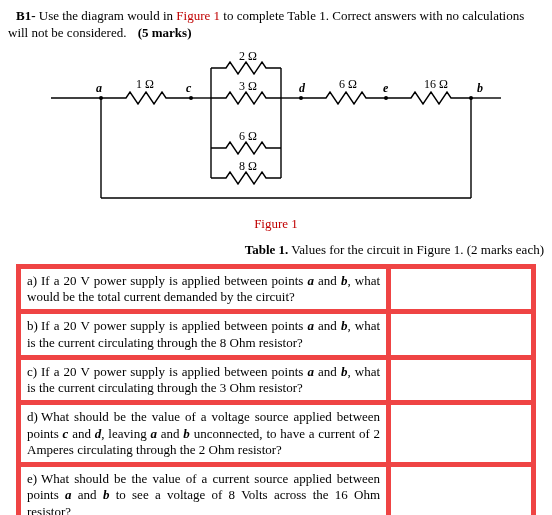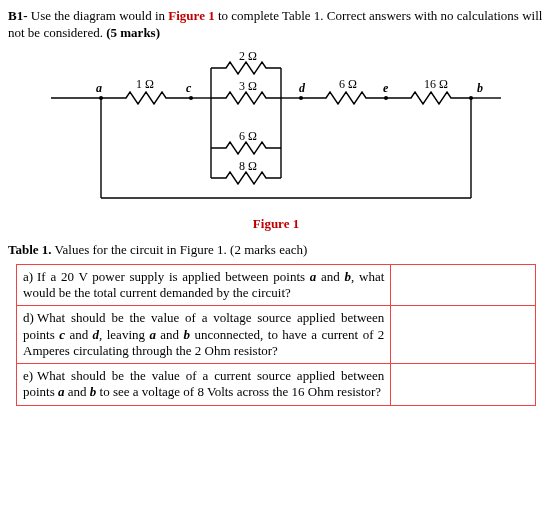--- a/index.html
+++ b/index.html
@@ -8,48 +8,48 @@
     font-family: "Times New Roman", serif;
     font-size: 13px;
     width: 536px;
     background: #fff;
     color: #000;
   }
   .prompt-line {
     margin-bottom: 6px;
     line-height: 1.3;
   }
-  .bold { font-weight: bold; }
-  .red { color: #c00000; font-weight: bold; }
+  .bold { font-weight: bold; margin-left: 8px; }
+  .red { color: #c00000; font-weight: normal; }
   .diagram-wrap {
     text-align: center;
     margin: 6px 0 4px 0;
   }
   svg { display: inline-block; }
   .caption {
     text-align: center;
     margin: 4px 0 10px 0;
   }
   table.t1 {
     border-collapse: collapse;
     width: 520px;
     margin: 0 auto;
   }
   table.t1 td {
-    border: 1px solid #ef4444;
+    border: 5px solid #ef4444;
     padding: 4px 6px;
     vertical-align: top;
     font-size: 13px;
     line-height: 1.25;
     text-align: justify;
   }
   table.t1 td.qcell { width: 380px; }
   table.t1 td.acell { width: 140px; }
   .table-caption {
-    text-align: left;
+    text-align: right;
     margin: 6px 0;
   }
   .ital { font-style: italic; font-weight: bold; }
   .row-label { display:inline-block; width:14px; }
 </style>
 </head>
 <body>
 
 <div class="prompt-line">
   <span class="bold">B1-</span><span> Use the diagram would in </span><span class="red">Figure 1</span><span> to complete Table 1. Correct answers with no calculations will not be considered. </span><span class="bold">(5 marks)</span>
@@ -121,20 +121,28 @@
   <span class="bold">Table 1.</span><span> Values for the circuit in Figure 1. (2 marks each)</span>
 </div>
 
 <table class="t1">
   <tbody>
       <tr>
     <td class="qcell"><span class="row-label">a)</span><span>If a 20 V power supply is applied between points </span><span class="ital">a</span><span> and </span><span class="ital">b</span><span>, what would be the total current demanded by the circuit?</span></td>
     <td class="acell"></td>
   </tr>
   <tr>
+    <td class="qcell"><span class="row-label">b)</span><span>If a 20 V power supply is applied between points </span><span class="ital">a</span><span> and </span><span class="ital">b</span><span>, what is the current circulating through the 8 Ohm resistor?</span></td>
+    <td class="acell"></td>
+  </tr>
+  <tr>
+    <td class="qcell"><span class="row-label">c)</span><span>If a 20 V power supply is applied between points </span><span class="ital">a</span><span> and </span><span class="ital">b</span><span>, what is the current circulating through the 3 Ohm resistor?</span></td>
+    <td class="acell"></td>
+  </tr>
+  <tr>
     <td class="qcell"><span class="row-label">d)</span><span>What should be the value of a voltage source applied between points </span><span class="ital">c</span><span> and </span><span class="ital">d</span><span>, leaving </span><span class="ital">a</span><span> and </span><span class="ital">b</span><span> unconnected, to have a current of 2 Amperes circulating through the 2 Ohm resistor?</span></td>
     <td class="acell"></td>
   </tr>
   <tr>
     <td class="qcell"><span class="row-label">e)</span><span>What should be the value of a current source applied between points </span><span class="ital">a</span><span> and </span><span class="ital">b</span><span> to see a voltage of 8 Volts across the 16 Ohm resistor?</span></td>
     <td class="acell"></td>
   </tr>
 </tbody>
   </table>
 

